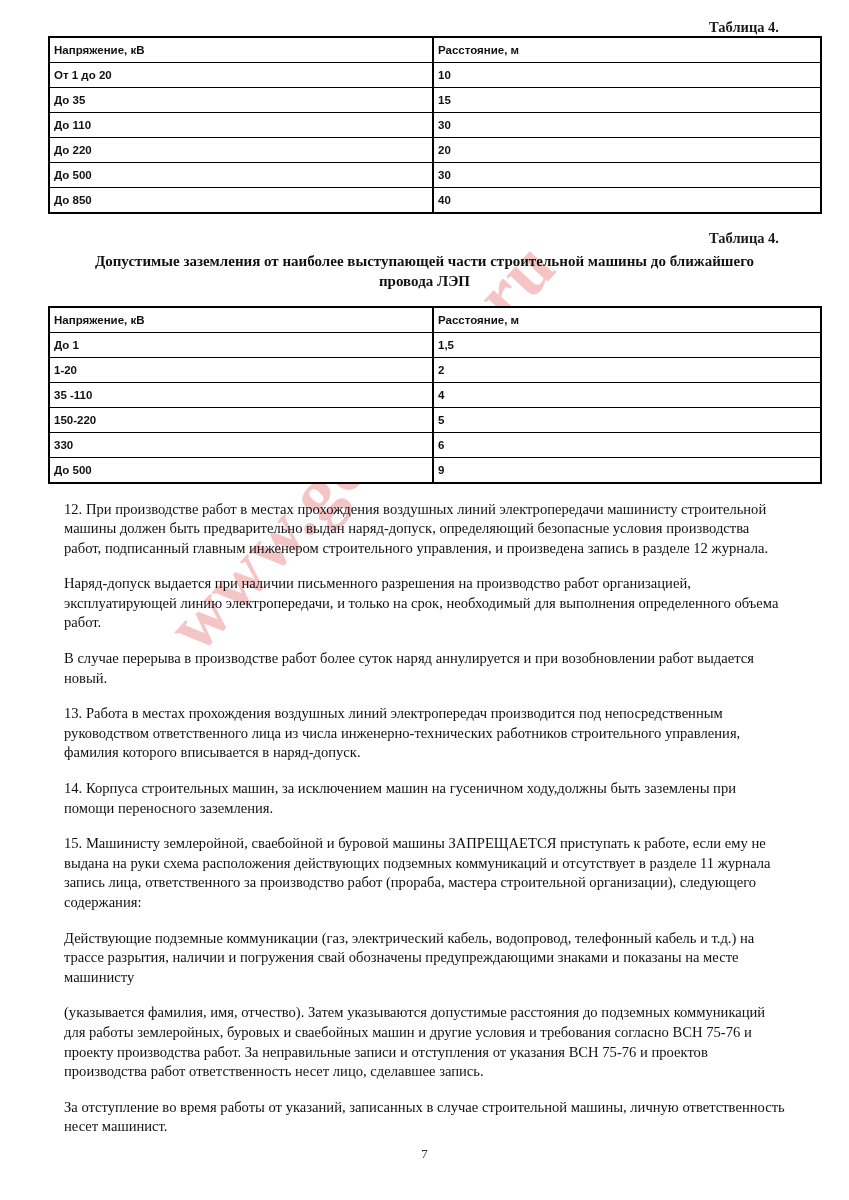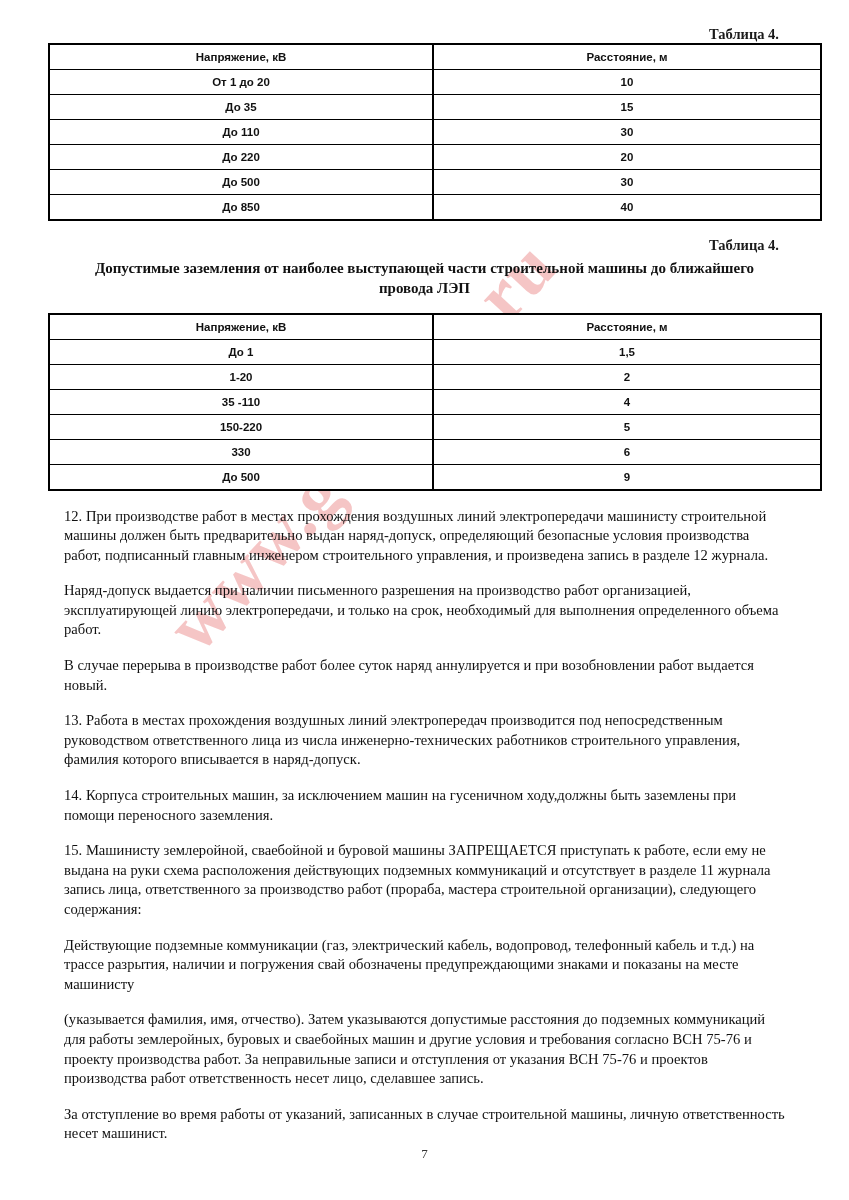--- a/index.html
+++ b/index.html
@@ -44,21 +44,21 @@
     transform: rotate(-47deg);
     transform-origin: 0 0;
     white-space: nowrap;
     user-select: none;
   }
 
   
   .content {
     position: relative;
     z-index: 10;
-    padding: 8px 48px;
+    padding: 1px 48px;
     box-sizing: border-box;
   }
 
   .table-caption-right {
     text-align: right;
     font-size: 14.5px;
     font-weight: 700;
     font-family: "Liberation Serif", "DejaVu Serif", serif;
     color: #1a1a1a;
     padding-right: 22px;
@@ -77,21 +77,21 @@
   table.doc-table {
     border-collapse: collapse;
     width: 752px;
     margin: 0 auto;
     table-layout: fixed;
     background: #ffffff;
   }
   table.doc-table td {
     border: 1px solid #000000;
     height: 20px;
-    text-align: center;
+    text-align: left;
     vertical-align: middle;
     font-family: "Liberation Sans", "DejaVu Sans", sans-serif;
     font-size: 11.5px;
     font-weight: 700;
     color: #111111;
     padding: 2px 4px;
     background: transparent;
   }
   table.doc-table .col-a { width: 374px; }
   table.doc-table .col-b { width: 378px; }

